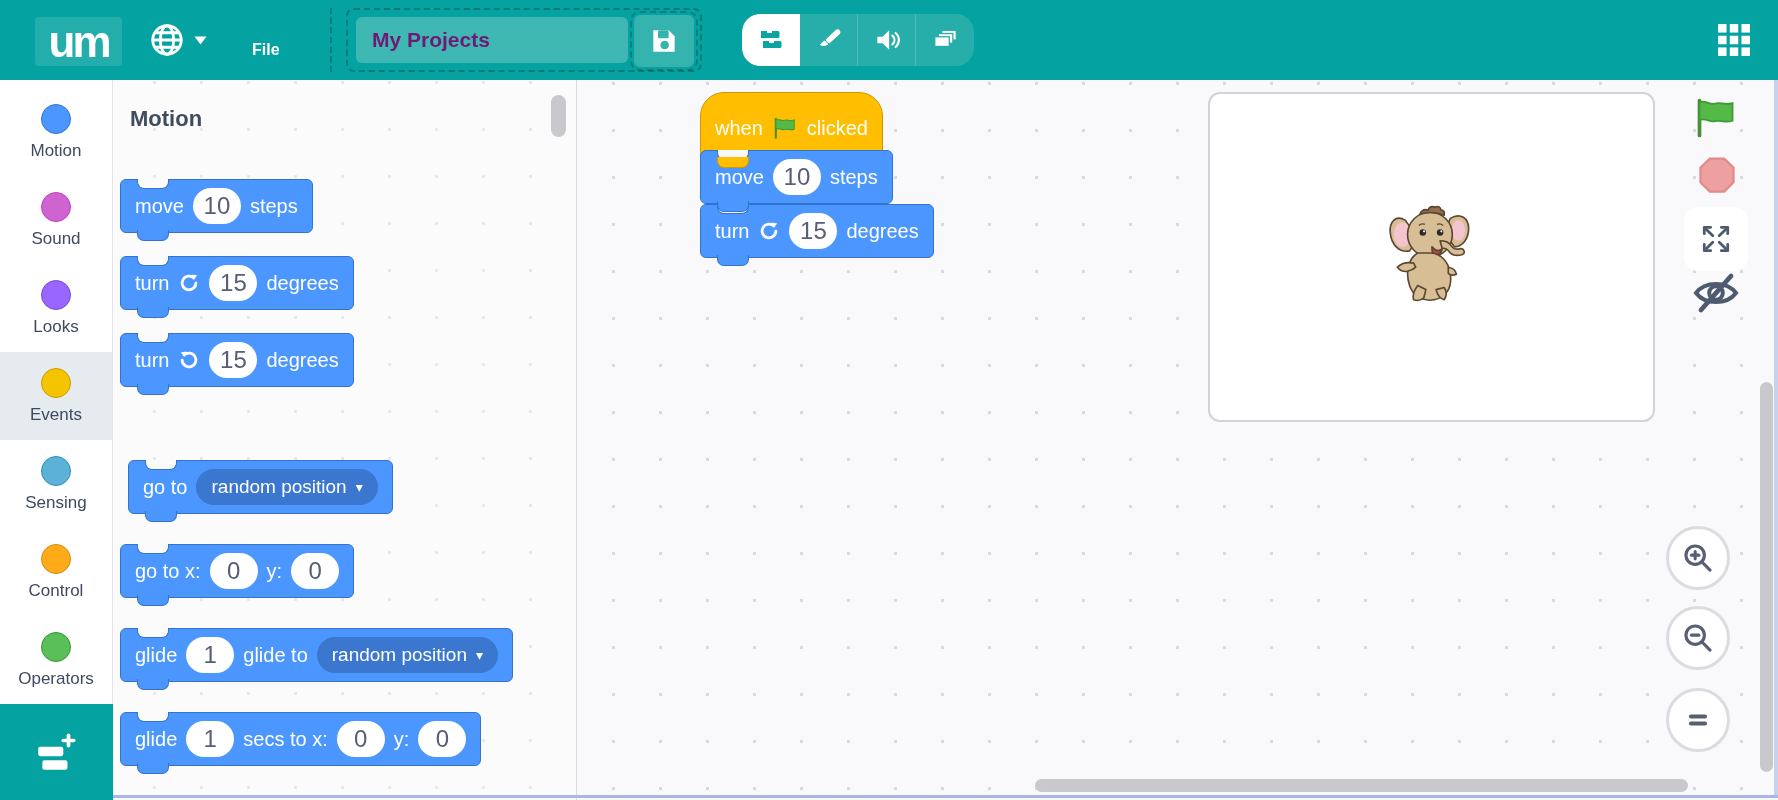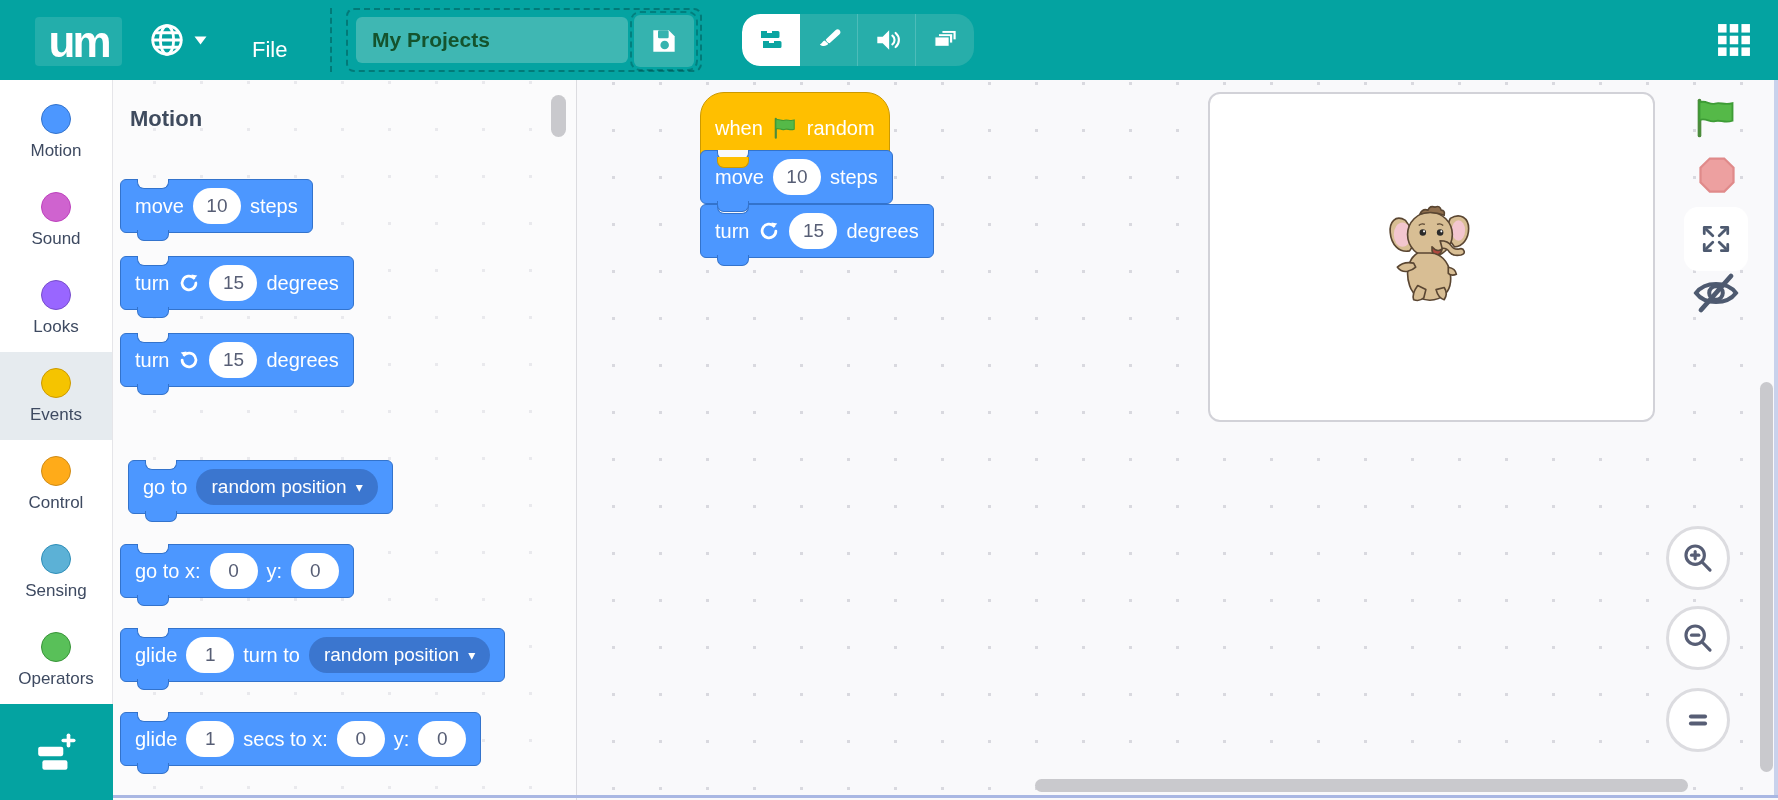--- a/index.html
+++ b/index.html
@@ -7,26 +7,26 @@
   body { font-family:"Liberation Sans", sans-serif; background:#F9F9FB; }
   .app { position:relative; width:1778px; height:800px; overflow:hidden; }
 
   
   .topbar { position:absolute; left:0; top:0; width:1778px; height:80px; background:#04A3A1; z-index:30; }
   .logo-box { position:absolute; left:35px; top:17px; width:87px; height:49px; background:#23AEAB; border-radius:4px;
               display:flex; align-items:center; justify-content:center; cursor:pointer; }
   .logo-box span { color:#fff; font-size:44px; font-weight:bold; letter-spacing:-3px; line-height:1; }
   .lang { position:absolute; left:148px; top:0; height:80px; display:flex; align-items:center; gap:8px; cursor:pointer; }
   .file-menu { position:absolute; left:252px; top:0; height:100px; display:flex; align-items:center;
-               color:#fff; font-weight:normal; font-size:22px; cursor:pointer; }
+               color:#fff; font-weight:bold; font-size:16px; cursor:pointer; }
   .vsep { position:absolute; left:330px; top:8px; height:64px; border-left:2px dashed rgba(0,60,60,0.40); }
   .proj-group { position:absolute; left:346px; top:8px; width:356px; height:64px;
                 border:2px dashed rgba(0,60,60,0.40); border-radius:8px; }
   .proj-input { position:absolute; left:8px; top:7px; width:272px; height:46px; background:#3FB7B3; border:none;
-                border-radius:6px; color:#14532d; font-weight:bold; font-size:21px; padding:0 16px;
+                border-radius:6px; color:#701a75; font-weight:bold; font-size:21px; padding:0 16px;
                 font-family:"Liberation Sans", sans-serif; outline:none; }
   .save-btn { position:absolute; right:6px; top:5px; width:60px; height:52px; background:#35B3AF; border:none;
               border-radius:6px; display:flex; align-items:center; justify-content:center; cursor:pointer;
               outline:2px dashed rgba(0,60,60,0.35); outline-offset:2px; }
   .tabbar { position:absolute; left:742px; top:14px; width:232px; height:52px; background:#27AEAA;
             border-radius:18px; display:flex; overflow:hidden; }
   .tab { width:58px; height:52px; display:flex; align-items:center; justify-content:center; cursor:pointer;
          border-right:1px solid rgba(255,255,255,0.18); }
   .tab:last-child { border-right:none; }
   .tab.selected { background:#fff; border-radius:18px 0 0 18px; }
@@ -65,21 +65,21 @@
             border-radius:6px; background:var(--fc); border:1.5px solid var(--bc); color:#fff; font-size:20px;
             white-space:nowrap; pointer-events:auto; cursor:grab; }
   .sblock::before { content:""; position:absolute; top:-1.5px; left:16px; width:30px; height:9px;
             background:var(--hole); border:1.5px solid var(--bc); border-top:none; border-radius:0 0 7px 7px; }
   .sblock::after { content:""; position:absolute; bottom:-9px; left:16px; width:30px; height:10px;
             background:var(--fc); border:1.5px solid var(--bc); border-top:none; border-radius:0 0 7px 7px; z-index:1; }
   .sblock.hat { border-radius:24px 24px 6px 6px; height:68px; padding-top:4px; }
   .sblock.hat::before { display:none; }
   .bt { color:#fff; }
   .oval { display:inline-flex; align-items:center; justify-content:center; min-width:48px; height:36px;
-          padding:0 10px; background:#fff; border-radius:18px; color:#575E75; font-size:19px; cursor:text; }
+          padding:0 10px; background:#fff; border-radius:18px; color:#575E75; font-size:24px; cursor:text; }
   .dd { display:inline-flex; align-items:center; gap:9px; height:36px; padding:0 15px;
         background:var(--mc); border-radius:18px; color:#fff; font-size:19px; cursor:pointer; }
   .ddc { font-size:14px; }
   .bicon { display:inline-flex; align-items:center; }
 
   
   .stage { position:absolute; left:1208px; top:92px; width:447px; height:330px; background:#fff;
            border:2px solid #D2D2D8; border-radius:12px; z-index:15; }
   .sprite { position:absolute; left:177px; top:106px; cursor:pointer; }
   .ctrl-flag { position:absolute; left:1694px; top:98px; cursor:pointer; }
@@ -197,26 +197,26 @@
         </div>
         <div class="cat-item">
           <span class="cat-circle" style="background: rgb(153, 102, 255); border-color: rgb(119, 77, 203);"></span>
           <div class="cat-label">Looks</div>
         </div>
         <div class="cat-item selected">
           <span class="cat-circle" style="background: rgb(245, 196, 0); border-color: rgb(204, 153, 0);"></span>
           <div class="cat-label">Events</div>
         </div>
         <div class="cat-item">
+          <span class="cat-circle" style="background: rgb(92, 177, 214); border-color: rgb(46, 142, 184);"></span>
+          <div class="cat-label">Sensing</div>
+        </div>
+        <div class="cat-item">
           <span class="cat-circle" style="background: rgb(255, 171, 25); border-color: rgb(207, 139, 23);"></span>
           <div class="cat-label">Control</div>
-        </div>
-        <div class="cat-item">
-          <span class="cat-circle" style="background: rgb(92, 177, 214); border-color: rgb(46, 142, 184);"></span>
-          <div class="cat-label">Sensing</div>
         </div>
         <div class="cat-item">
           <span class="cat-circle" style="background: rgb(89, 192, 89); border-color: rgb(56, 148, 56);"></span>
           <div class="cat-label">Operators</div>
         </div>
       </div>
   </nav>
   <button class="ext-btn">
     <svg width="46" height="46" viewBox="0 0 44 44">
       <rect x="4" y="17" width="24" height="9" rx="2" fill="#fff"></rect>
@@ -272,21 +272,21 @@
       </div>
       <div class="sblock" style="left: 120px; top: 544px; --fc: #4C97FF; --bc: #3373CC; --mc: #3B76CF; --hole: #FBFBFC;">
         <span class="bt">go to x:</span>
         <span class="oval">0</span>
         <span class="bt">y:</span>
         <span class="oval">0</span>
       </div>
       <div class="sblock" style="left: 120px; top: 628px; --fc: #4C97FF; --bc: #3373CC; --mc: #3B76CF; --hole: #FBFBFC;">
         <span class="bt">glide</span>
         <span class="oval">1</span>
-        <span class="bt">turn to</span>
+        <span class="bt">glide to</span>
         <span class="dd">
           <span>random position</span>
           <span class="ddc">▾</span>
         </span>
       </div>
       <div class="sblock" style="left: 120px; top: 712px; --fc: #4C97FF; --bc: #3373CC; --mc: #3B76CF; --hole: #FBFBFC;">
         <span class="bt">glide</span>
         <span class="oval">1</span>
         <span class="bt">secs to x:</span>
         <span class="oval">0</span>
@@ -294,21 +294,21 @@
         <span class="oval">0</span>
       </div>
       <div class="sblock hat" style="left: 700px; top: 92px; --fc: #FFBF00; --bc: #CC9900; --mc: #CC9900; --hole: #F9F9FB;">
         <span class="bt">when</span>
         <span class="bicon">
           <svg width="26" height="24" viewBox="0 0 24 21">
             <path d="M3.5 2 V19.5" stroke="#4C8C3C" stroke-width="2" stroke-linecap="round"></path>
             <path d="M3.5 3 C6.5 1.6,8.5 4.4,11.5 3.4 C14.5 2.4,16.5 4.6,20.5 3.2 L20.5 11.6 C16.5 13,14.5 10.8,11.5 11.8 C8.5 12.8,6.5 10,3.5 11.4 Z" fill="#55B948" stroke="#3E9C36" stroke-width="1"></path>
           </svg>
         </span>
-        <span class="bt">random</span>
+        <span class="bt">clicked</span>
       </div>
       <div class="sblock" style="left: 700px; top: 150px; --fc: #4C97FF; --bc: #3373CC; --mc: #3B76CF; --hole: #F9F9FB;">
         <span class="bt">move</span>
         <span class="oval">10</span>
         <span class="bt">steps</span>
       </div>
       <div class="sblock" style="left: 700px; top: 204px; --fc: #4C97FF; --bc: #3373CC; --mc: #3B76CF; --hole: #F9F9FB;">
         <span class="bt">turn</span>
         <span class="bicon">
           <svg width="22" height="22" viewBox="0 0 24 24">

